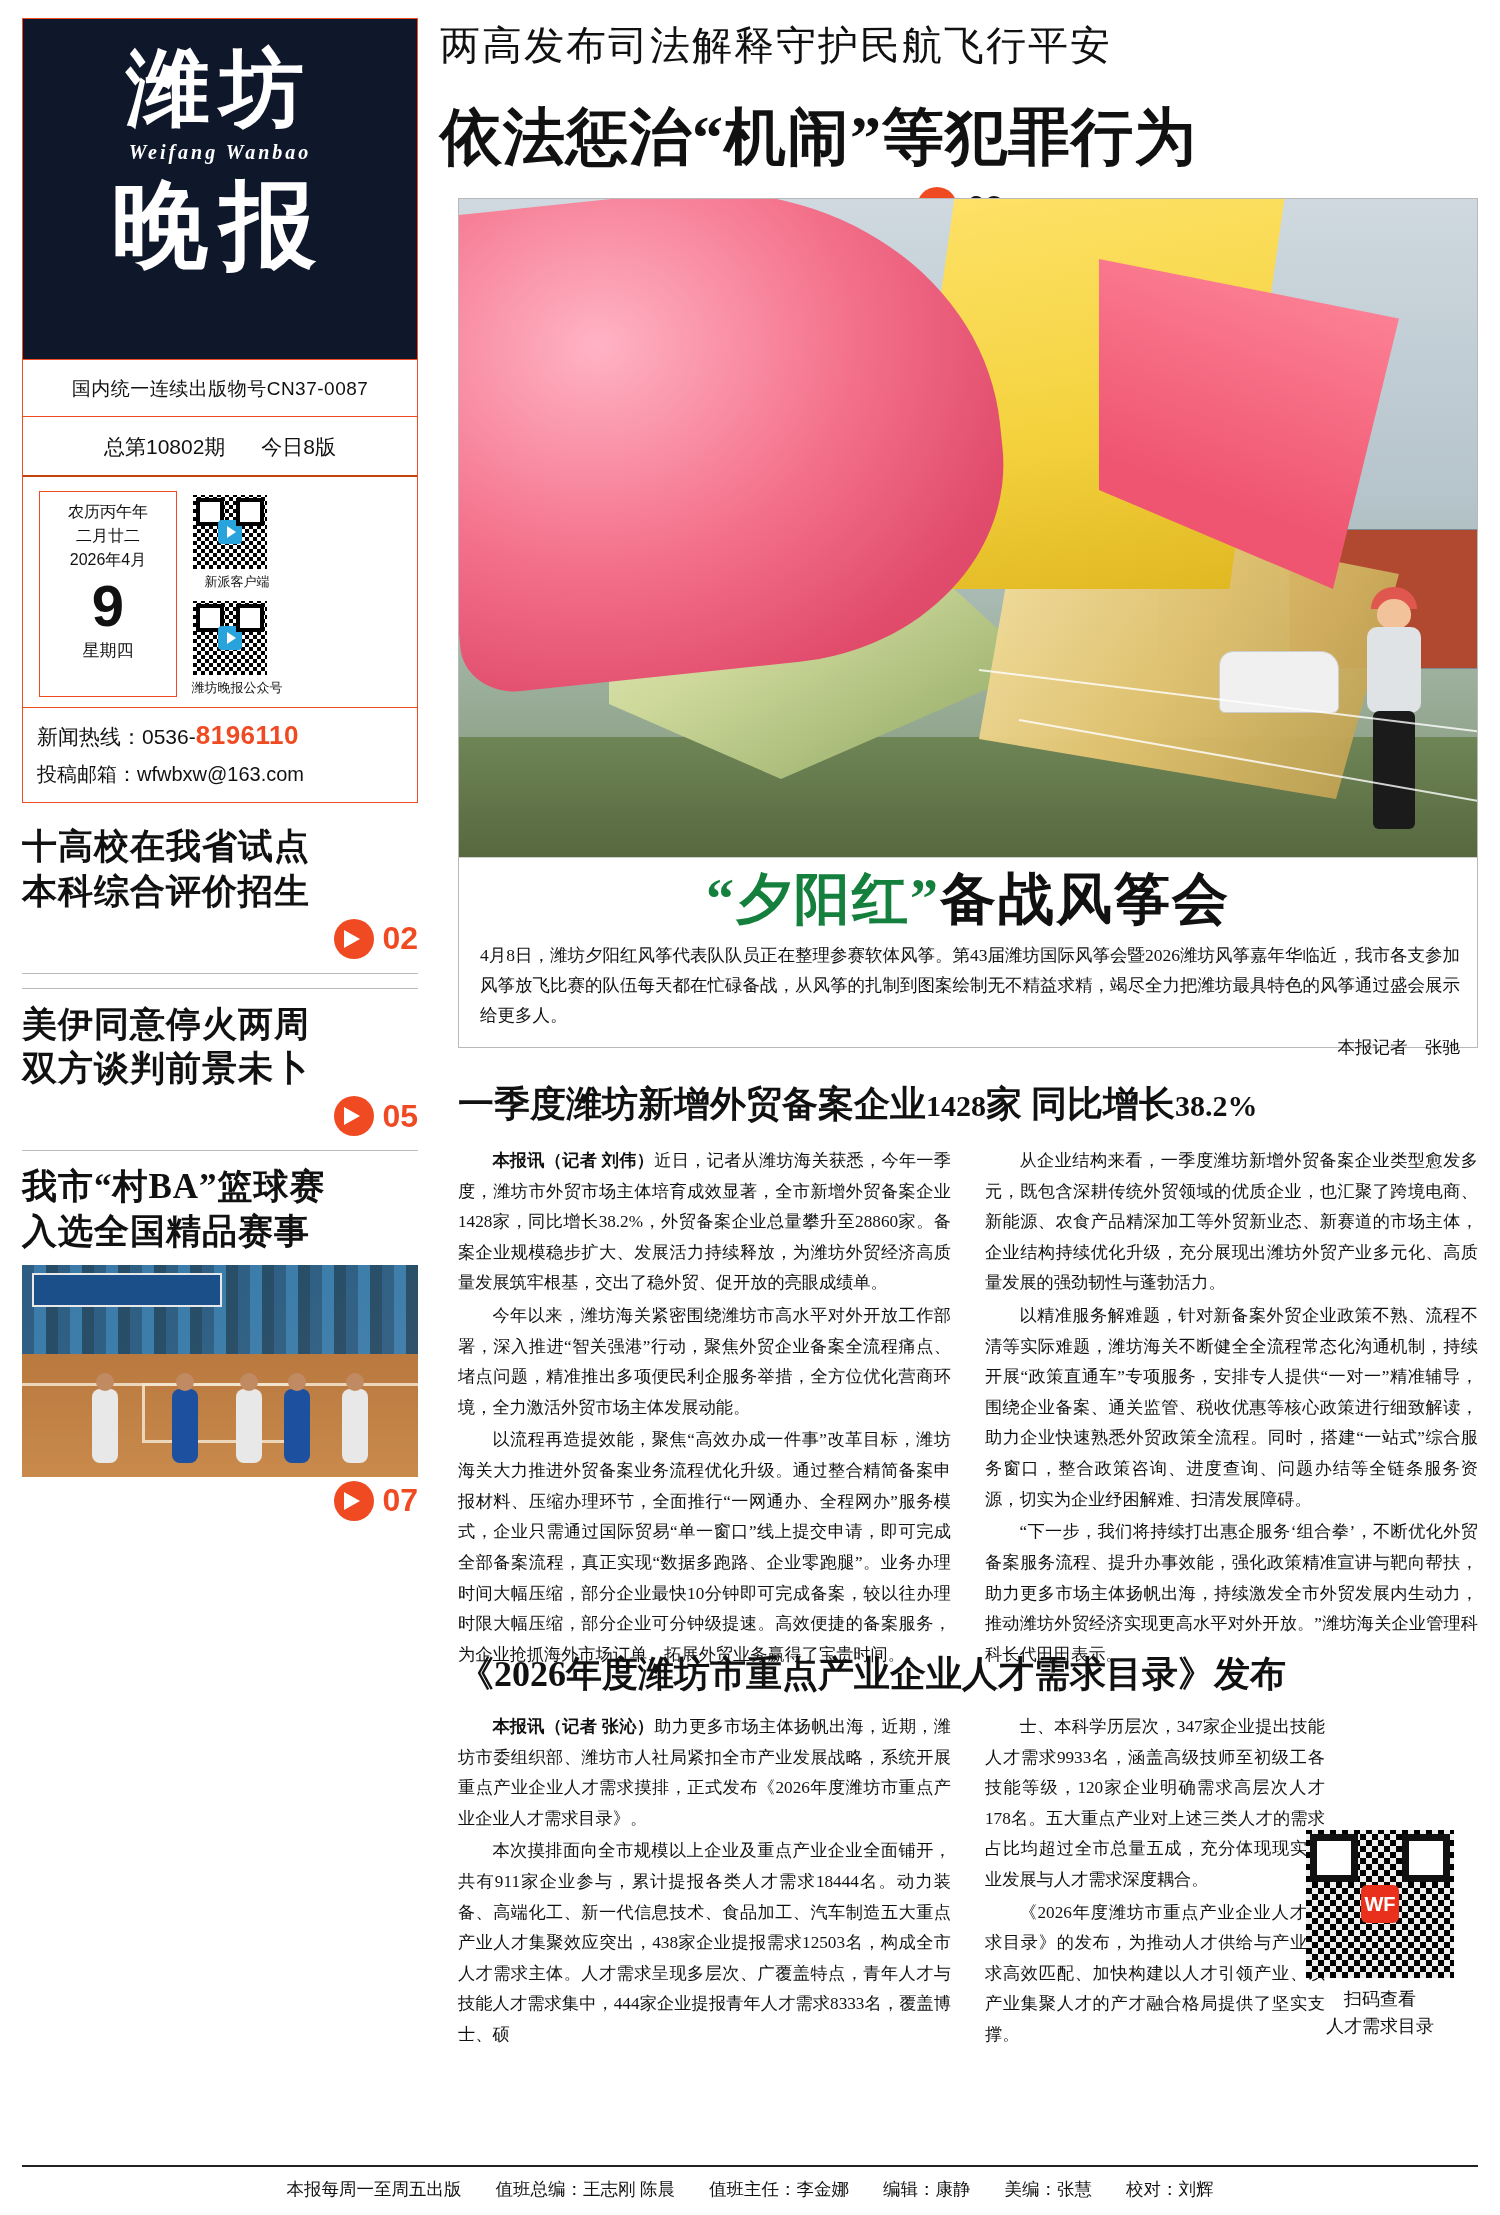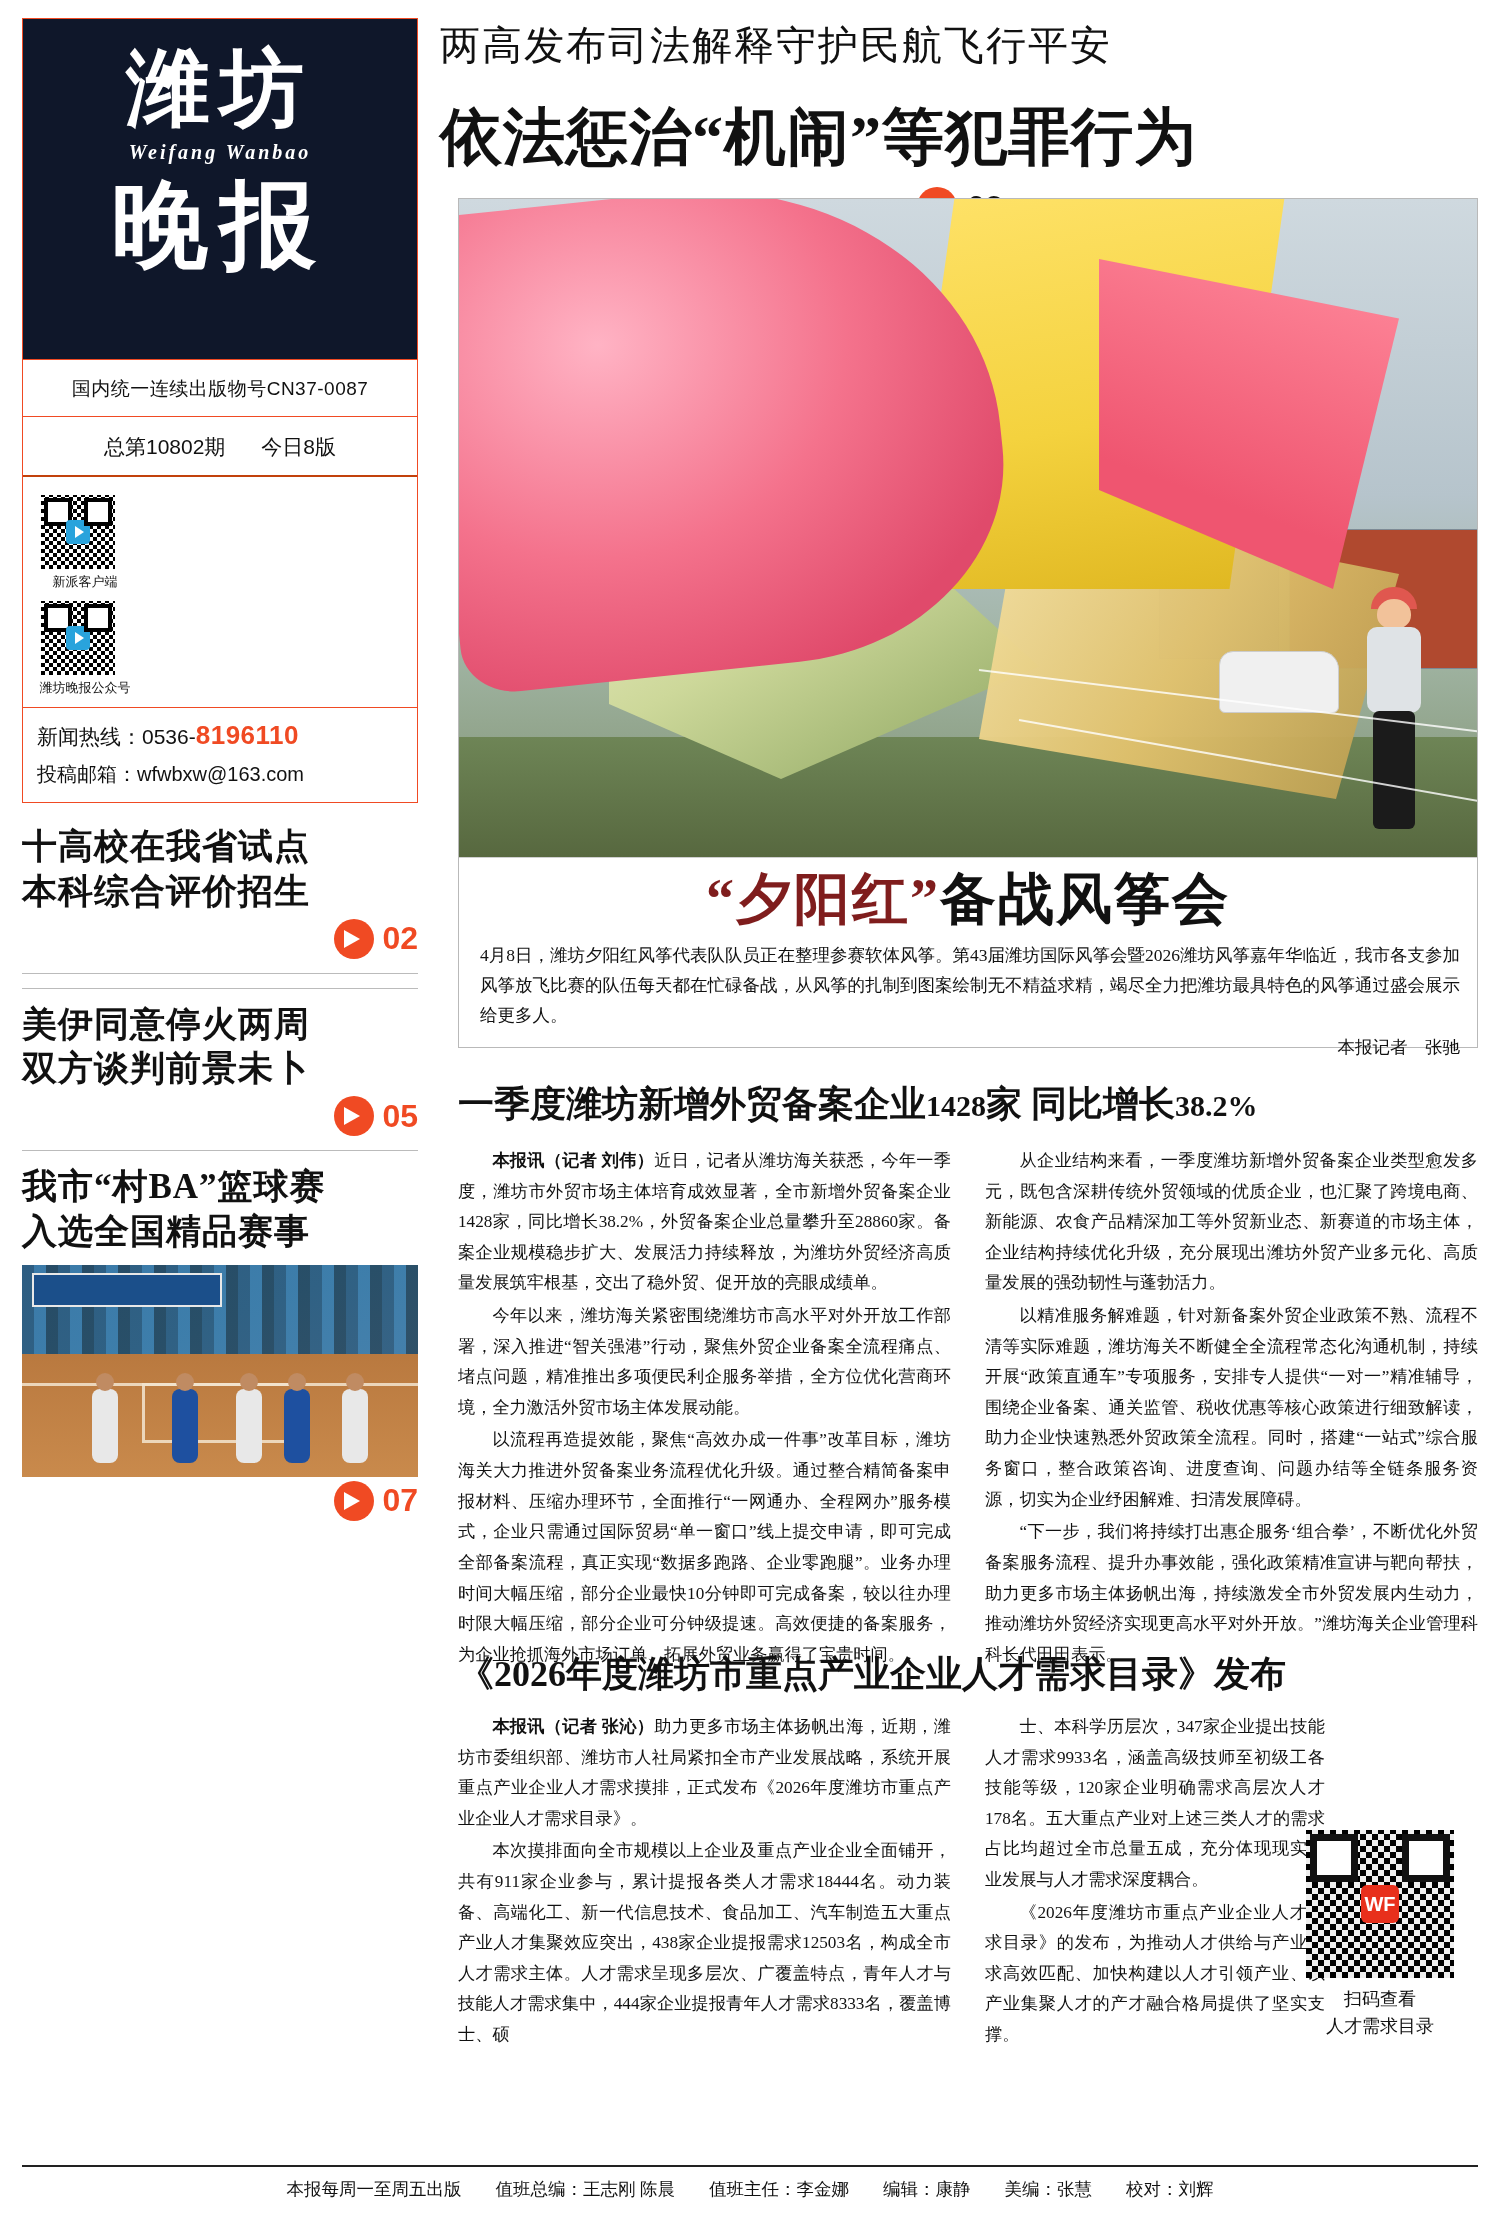--- a/index.html
+++ b/index.html
@@ -322,21 +322,21 @@
     position: absolute;
     left: 458px;
     top: 862px;
     width: 1020px;
     text-align: center;
     font-size: 56px;
     font-weight: bold;
     font-family: "Liberation Serif", serif;
     letter-spacing: 2px;
   }
-  .photo-title .red { color: #7f1d1d; margin-top: 44px; }
+  .photo-title .red { color: #15803d; margin-top: 44px; }
   .photo-cap {
     position: absolute;
     left: 480px;
     top: 940px;
     width: 980px;
     font-size: 17.5px;
     line-height: 1.72;
     text-align: justify;
     font-family: "Liberation Serif", serif;
   }
@@ -458,20 +458,27 @@
       <div class="mh-title2">晚报</div>
     </div>
 
     <div class="info-box">
       <div class="cn-code">国内统一连续出版物号CN37-0087</div>
       <div class="issue-row">
         <span>总第10802期</span>
         <span>今日8版</span>
       </div>
       <div class="date-qr">
+        <div class="date-box">
+          <div class="lunar">农历丙午年</div>
+          <div class="lunar">二月廿二</div>
+          <div class="lunar">2026年4月</div>
+          <div class="day">9</div>
+          <div class="week">星期四</div>
+        </div>
         <div class="qr-col">
           <div class="qr-block">
             <div class="qr-img">
               <div class="qr-play">
                   <span></span>
                 </div>
             </div>
             <div class="qr-caption">新派客户端</div>
           </div>
           <div class="qr-block">

